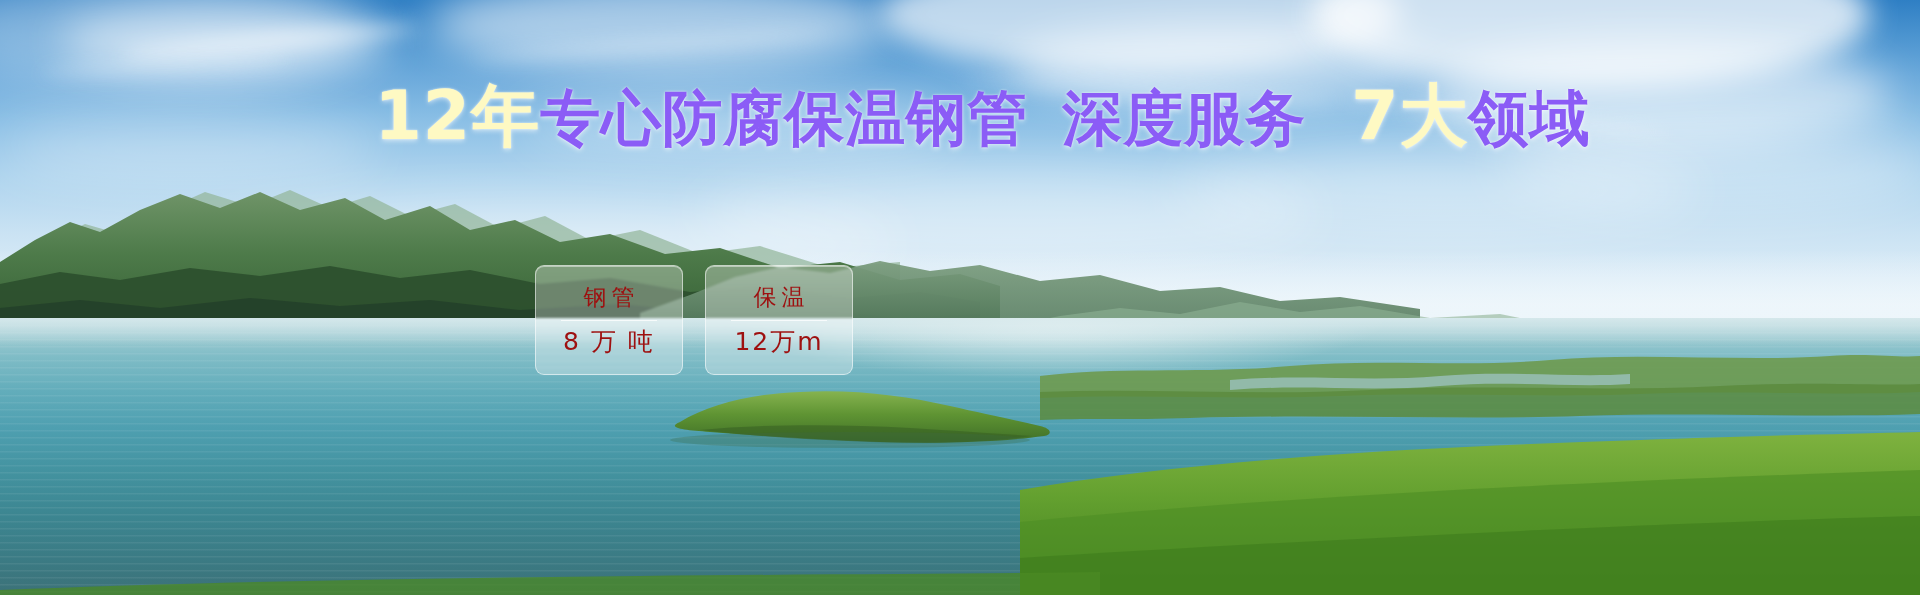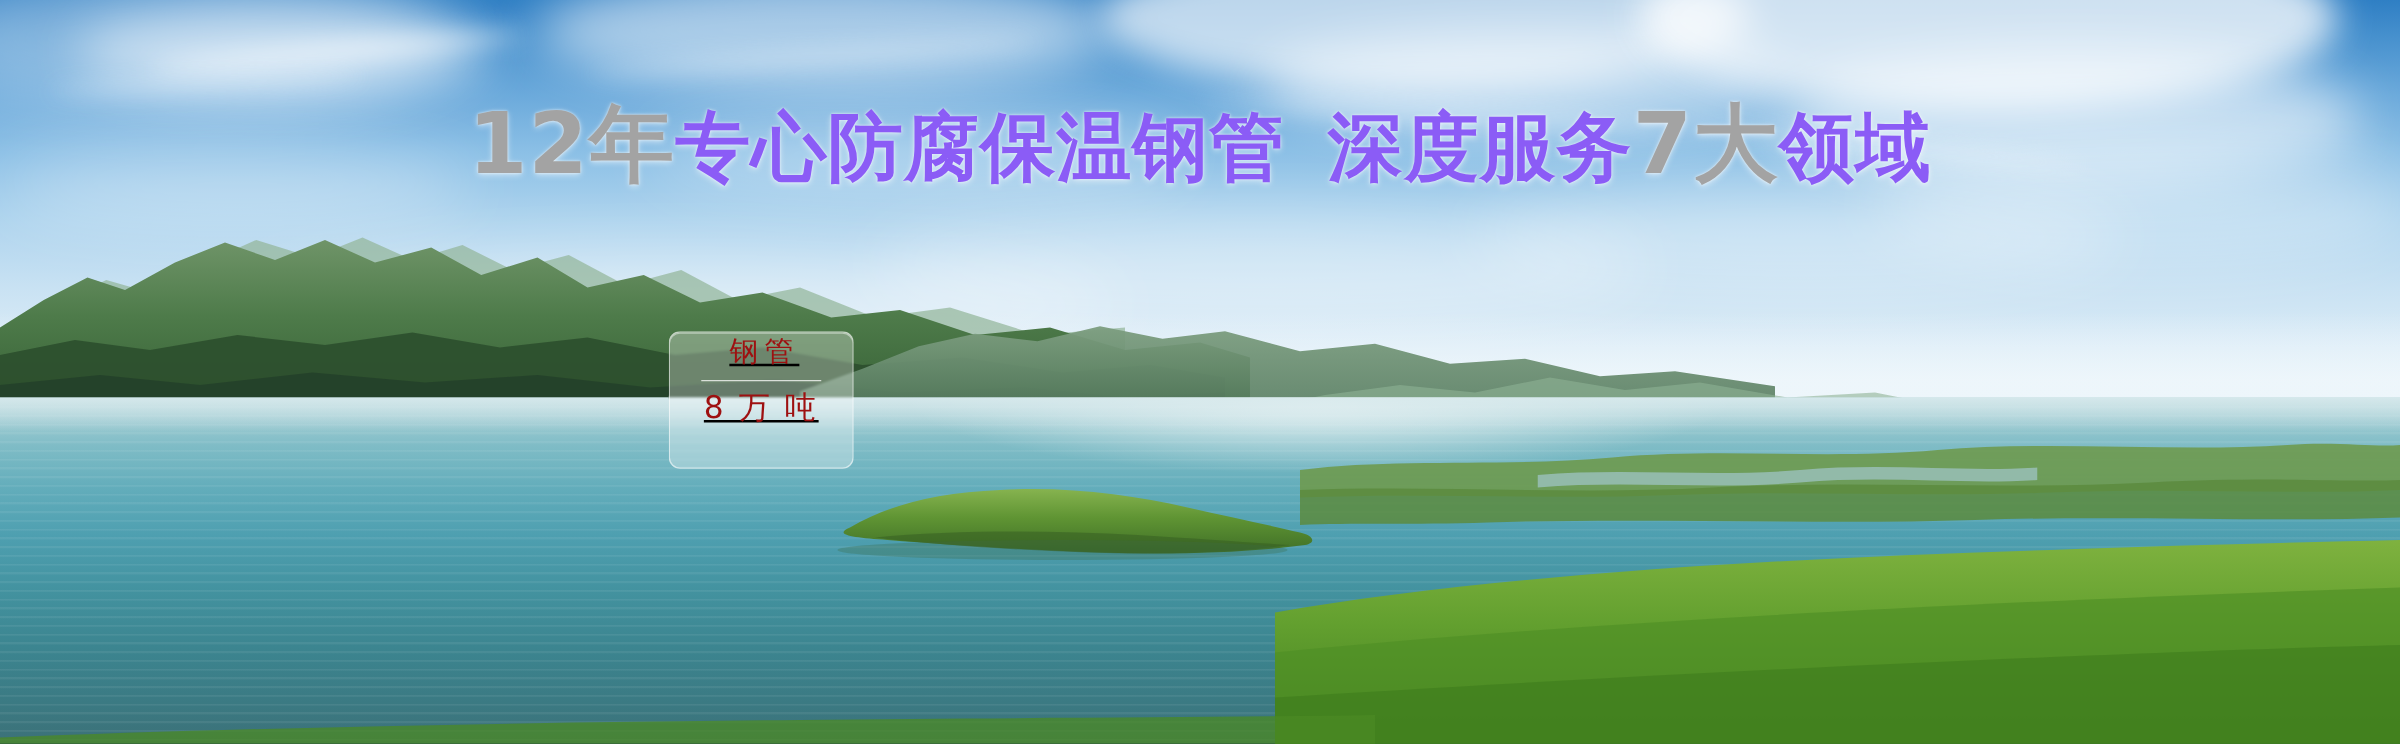--- a/index.html
+++ b/index.html
@@ -99,21 +99,21 @@
     left:0; top:82px; width:1920px;
     text-align:center;
     white-space:nowrap;
     font-size:60px;
     font-weight:bold;
     letter-spacing:1px;
     line-height:1;
     font-family:"DejaVu Sans","Liberation Sans",sans-serif;
     text-shadow:0 2px 5px rgba(255,255,255,0.55), 0 0 2px rgba(255,255,255,0.7);
   }
-  .hl-red   { color:#a3a3a3; font-size:68px; }
+  .hl-red   { color:#fef9c3; font-size:68px;margin-left:45px; }
   .hl-dark  { color:#8b5cf6; }
   .hl-gap   { display:inline-block; width:34px; }
 
   
   .pill {
     position:absolute;
     left:50%; top:200px;
     transform:translateX(-50%);
     padding:9px 34px 11px;
     border:1.6px solid #3b4348;
@@ -138,22 +138,22 @@
   }
   .card {
     width:148px; height:110px;
     border-radius:9px;
     background:rgba(255,255,255,0.30);
     border:1px solid rgba(255,255,255,0.55);
     box-shadow:inset 0 1px 0 rgba(255,255,255,0.45);
     display:flex;
     flex-direction:column;
     align-items:center;
+    justify-content:center;
     backdrop-filter:blur(1px);
-    text-decoration:underline;
   }
   .card-label {
     font-size:23px;
     color:#9e1010;
     letter-spacing:5px;
     text-indent:5px;
     font-family:"DejaVu Sans","Liberation Sans",sans-serif;
     padding-bottom:12px;
     position:relative;
   }
@@ -343,16 +343,20 @@
 
 
   <div class="cards">
 
     <div class="card">
       <div class="card-label">钢管</div>
       <div class="card-value"><span>8 万 吨</span></div>
     </div>
 
 
+    <div class="card">
+      <div class="card-label">保温</div>
+      <div class="card-value"><span>12万m</span></div>
+    </div>
 
   </div>
 
 </div>
 
 </body></html>

